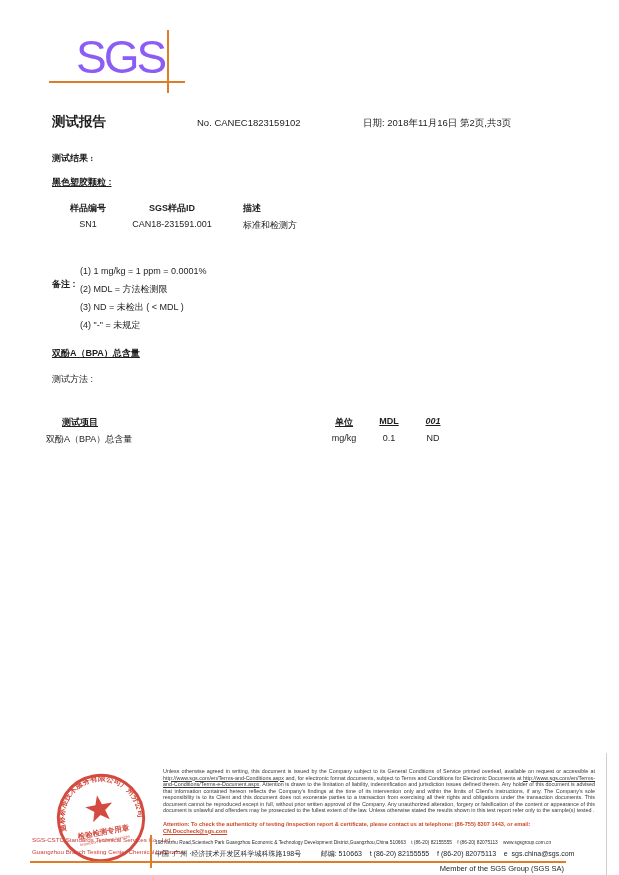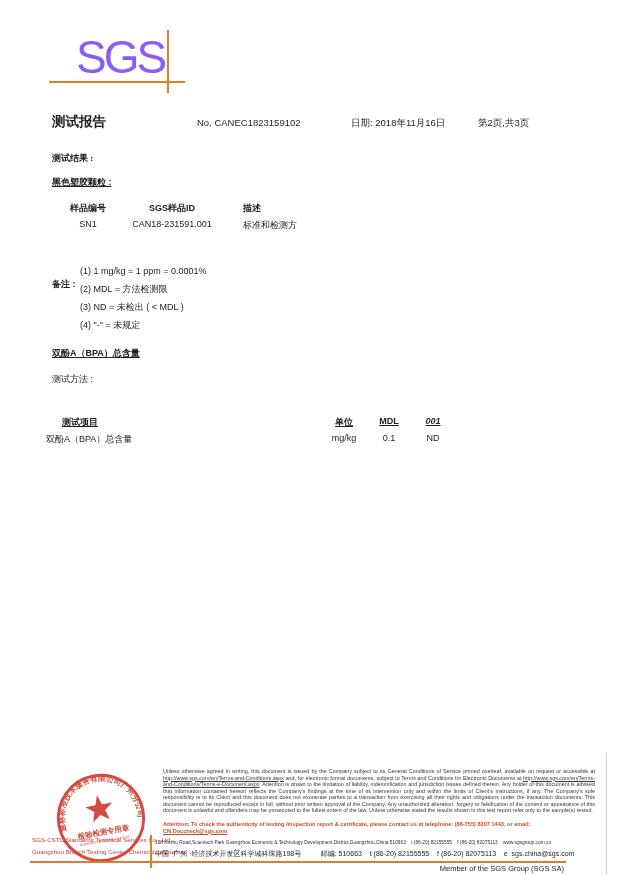--- a/index.html
+++ b/index.html
@@ -57,22 +57,22 @@
 <div class="page">
 
   <div>
     <span class="logo-text">SGS</span>
     <div class="logo-line-h"></div>
     <div class="logo-line-v"></div>
   </div>
 
   <div class="doc-title">测试报告</div>
   <div class="hmeta" style="left:197px;">No. CANEC1823159102</div>
-  <div class="hmeta" style="left:351px;">日期: 2018年11月16日</div>
-  <div class="hmeta" style="left:460px;margin-left:18px;">第2页,共3页</div>
+  <div class="hmeta" style="left:363px;">日期: 2018年11月16日</div>
+  <div class="hmeta" style="left:460px;">第2页,共3页</div>
 
   <div class="lbl" style="left:52px;top:152px;font-family:Liberation Serif, serif;">测试结果 :</div>
   <div class="lbl underline" style="left:52px;top:176px;">黑色塑胶颗粒 :</div>
 
   <div>
     <div class="st-c1 body-txt" style="top:202px;font-weight:bold;">样品编号</div>
     <div class="st-c2 body-txt" style="top:202px;font-weight:bold;">SGS样品ID</div>
     <div class="st-c3 body-txt" style="top:202px;font-weight:bold;">描述</div>
     <div class="st-c1 body-txt" style="top:219px;">SN1</div>
     <div class="st-c2 body-txt" style="top:219px;">CAN18-231591.001</div>

